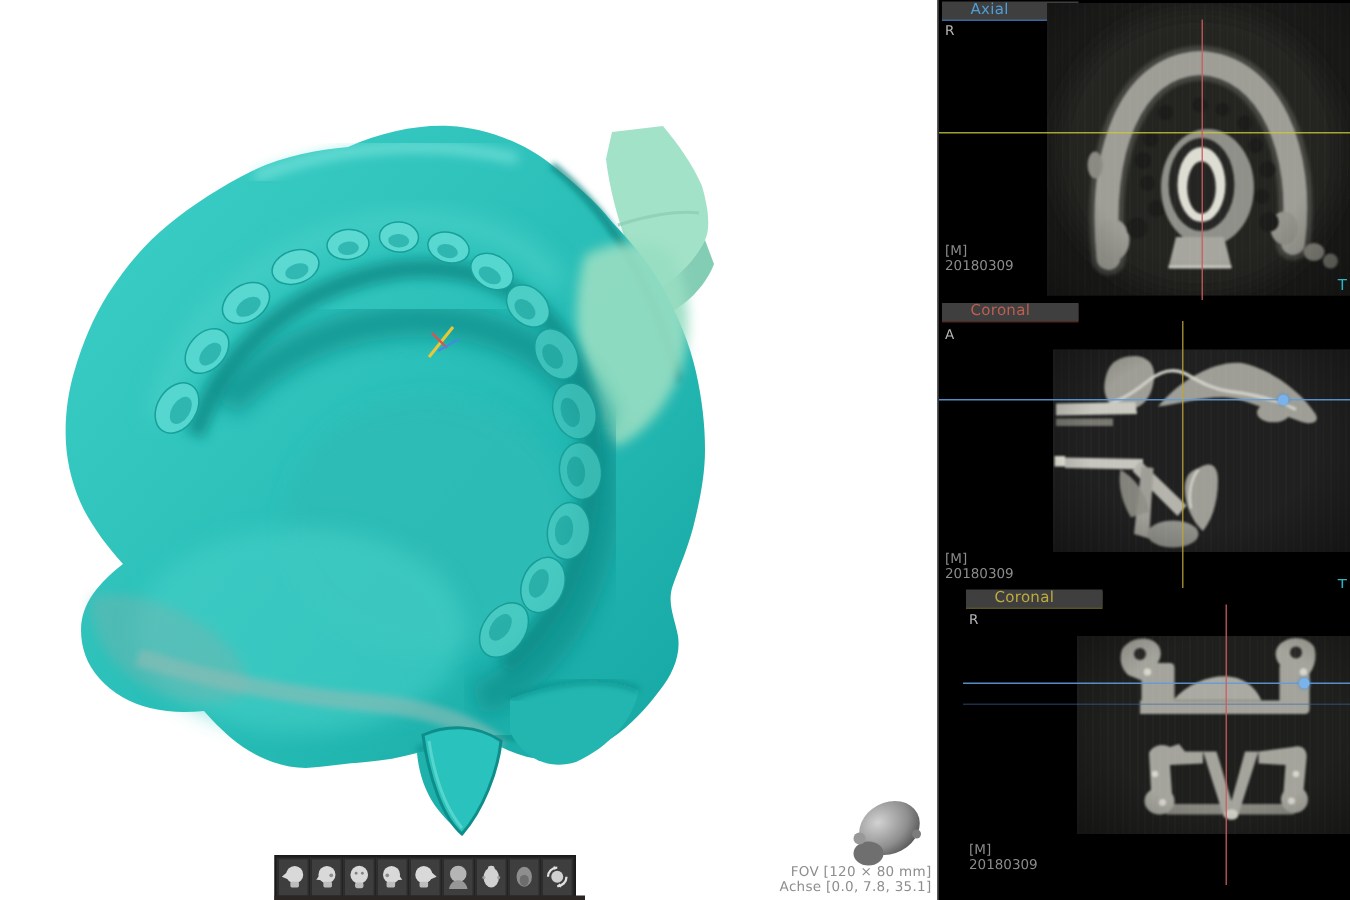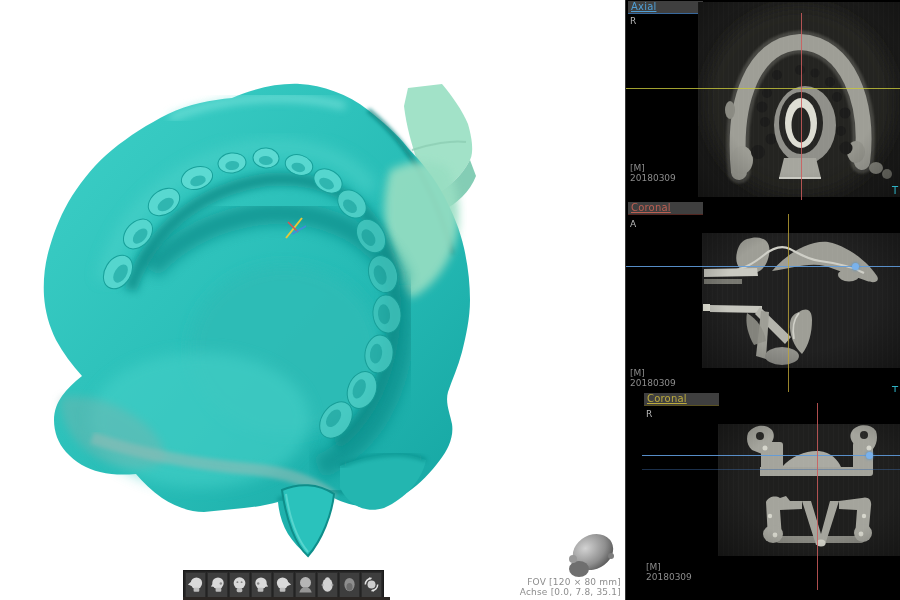--- a/index.html
+++ b/index.html
@@ -21,21 +21,21 @@
   #toolbar-shadow{position:absolute;left:183px;top:597px;width:207px;height:3px;background:#2b2623;}
 
   
   #divider{position:absolute;left:625px;top:0;width:1px;height:600px;background:#353535;}
   .panel{position:absolute;left:626px;width:274px;background:#000;}
   .panel--axial{top:0;height:200px;}
   .panel--sagittal{top:202px;height:200px;}
   .panel--coronal{top:392px;height:198px;margin-left:16px;}
 
   .panel-header{position:absolute;left:2px;width:72px;height:12px;background:#3f3f3f;
-                font-size:10px;line-height:12px;padding-left:3px;letter-spacing:.2px;cursor:default;text-decoration:underline;}
+                font-size:10px;line-height:12px;padding-left:19px;letter-spacing:.2px;cursor:default;}
   .panel--axial .panel-header{top:1px;color:#4f9fd6;box-shadow:0 1px 0 rgba(70,130,195,.8);}
   .panel--sagittal .panel-header{top:0;color:#bd5f52;box-shadow:0 1px 0 rgba(150,70,60,.55);}
   .panel--coronal .panel-header{top:1px;color:#bdab3c;box-shadow:0 1px 0 rgba(165,150,60,.55);}
 
   .orient-label{position:absolute;left:4px;color:#b8b8b8;font-size:9px;}
   .panel--axial .orient-label{top:16px;}
   .panel--sagittal .orient-label{top:17px;}
   .panel--coronal .orient-label{top:17px;}
 
   .meta{position:absolute;left:4px;color:#8c8c8c;font-size:9px;line-height:10px;}

